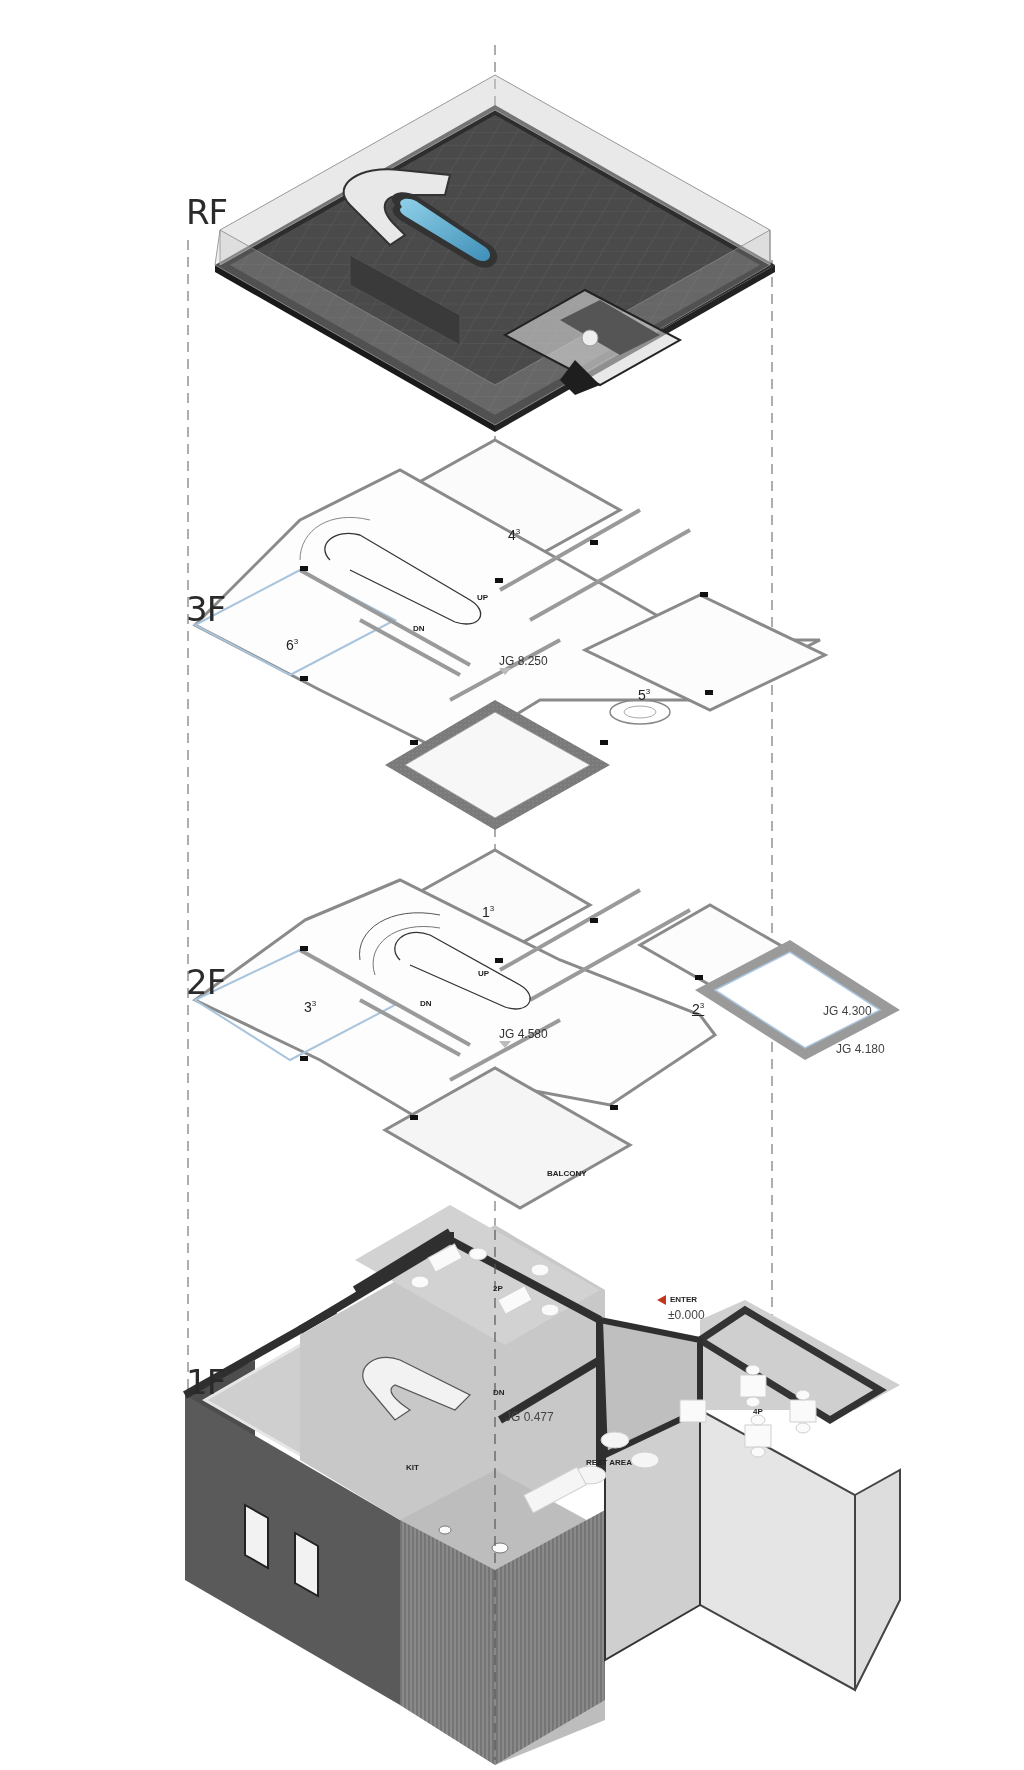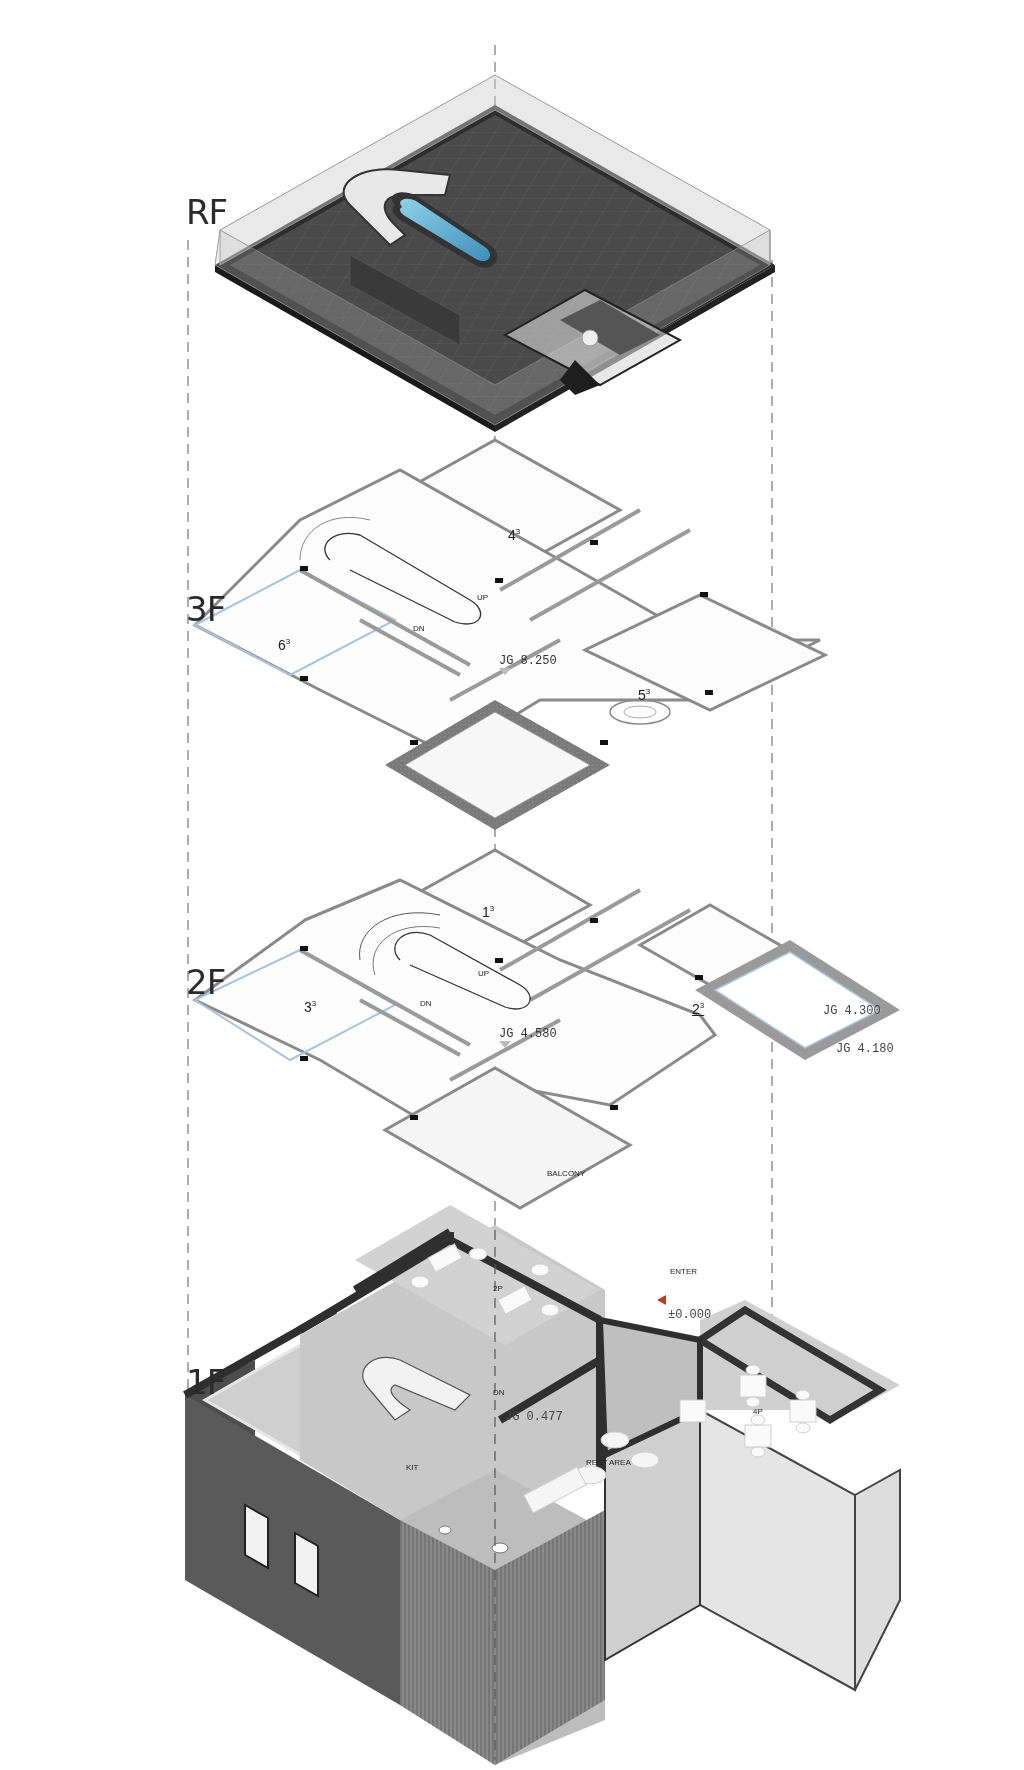--- a/index.html
+++ b/index.html
@@ -5,22 +5,22 @@
   html, body { margin: 0; padding: 0; background: #ffffff; }
   body { width: 1024px; height: 1770px; position: relative; overflow: hidden;
          font-family: "Liberation Sans", sans-serif; }
   #stage { position: absolute; left: 0; top: 0; width: 1024px; height: 1770px; }
   .floor-label { position: absolute; font-family: "DejaVu Sans", sans-serif; font-size: 34px;
                  color: #2a2a2a; letter-spacing: -1px; line-height: 1; }
   .room-label { position: absolute; font-family: "Liberation Sans", sans-serif; font-size: 12px;
                 color: #222; line-height: 1; white-space: nowrap; }
   .room-label.big { font-size: 14px; }
   .small-label { position: absolute; font-family: "Liberation Sans", sans-serif; font-size: 8px;
-                 color: #222; font-weight: normal; white-space: nowrap; line-height: 1; }
-  .level-label { position: absolute; font-family: Liberation Mono, monospace; font-size: 12px;
+                 color: #222; font-weight: bold; white-space: nowrap; line-height: 1; }
+  .level-label { position: absolute; font-family: Liberation Sans, sans-serif; font-size: 12px;
                  color: #333; white-space: nowrap; line-height: 1; }
   .level-label.sm { font-size: 12px; color:#444; }
   .level-mark { position: absolute; width: 0; height: 0; border-left: 6px solid transparent;
                 border-right: 6px solid transparent; border-top: 7px solid #bbb; }
   .enter-arrow { position:absolute; width:0; height:0; border-top:5px solid transparent;
                  border-bottom:5px solid transparent; border-right:9px solid #c0391f; }
   sup { font-size: 8px; }
 </style>
 </head>
 <body>
@@ -229,21 +229,21 @@
 </svg>
 
 
 <div class="floor-label" style="left:186px; top:195px;">RF</div>
 <div class="floor-label" style="left:186px; top:592px;">3F</div>
 <div class="floor-label" style="left:186px; top:965px;">2F</div>
 <div class="floor-label" style="left:186px; top:1365px;">1F</div>
 
 
 <div class="room-label big" style="left:508px; top:528px;"><span>4</span><sup>3</sup></div>
-<div class="room-label big" style="left:278px; top:638px;text-align:right;"><span>6</span><sup>3</sup></div>
+<div class="room-label big" style="left:286px; top:638px;text-align:right;"><span>6</span><sup>3</sup></div>
 <div class="room-label big" style="left:638px; top:688px;"><span>5</span><sup>3</sup></div>
 <div class="small-label" style="left:477px; top:594px;">UP</div>
 <div class="small-label" style="left:413px; top:625px;">DN</div>
 <div class="level-label" style="left:499px; top:655px;">JG 8.250</div>
 <div class="level-mark" style="left:499px; top:668px;"></div>
 
 
 <div class="room-label big" style="left:482px; top:905px;"><span>1</span><sup>3</sup></div>
 <div class="room-label big" style="left:304px; top:1000px;"><span>3</span><sup>3</sup></div>
 <div class="room-label big" style="left:692px; top:1002px;text-decoration:underline;"><span>2</span><sup>3</sup></div>
@@ -256,15 +256,15 @@
 <div class="small-label" style="left:547px; top:1170px;">BALCONY</div>
 
 
 <div class="small-label" style="left:493px; top:1285px;">2P</div>
 <div class="small-label" style="left:753px; top:1408px;">4P</div>
 <div class="small-label" style="left:386px; top:1464px;padding-left:20px;">KIT</div>
 <div class="small-label" style="left:586px; top:1459px;">REST AREA</div>
 <div class="small-label" style="left:493px; top:1389px;">DN</div>
 <div class="level-label sm" style="left:505px; top:1411px;">JG 0.477</div>
 <div class="enter-arrow" style="left:657px; top:1295px;"></div>
-<div class="small-label" style="left:670px; top:1268px;">ENTER</div>
+<div class="small-label" style="left:670px; top:1296px;">ENTER</div>
 <div class="level-label sm" style="left:668px; top:1309px;">±0.000</div>
 </div>
 
 </body></html>

